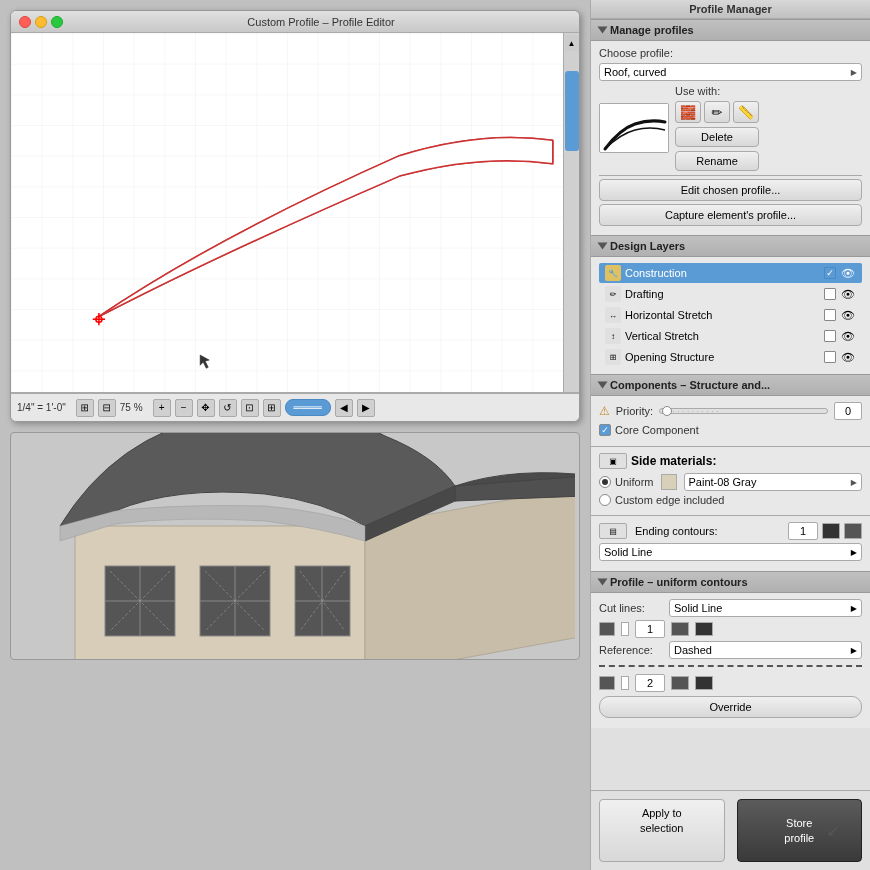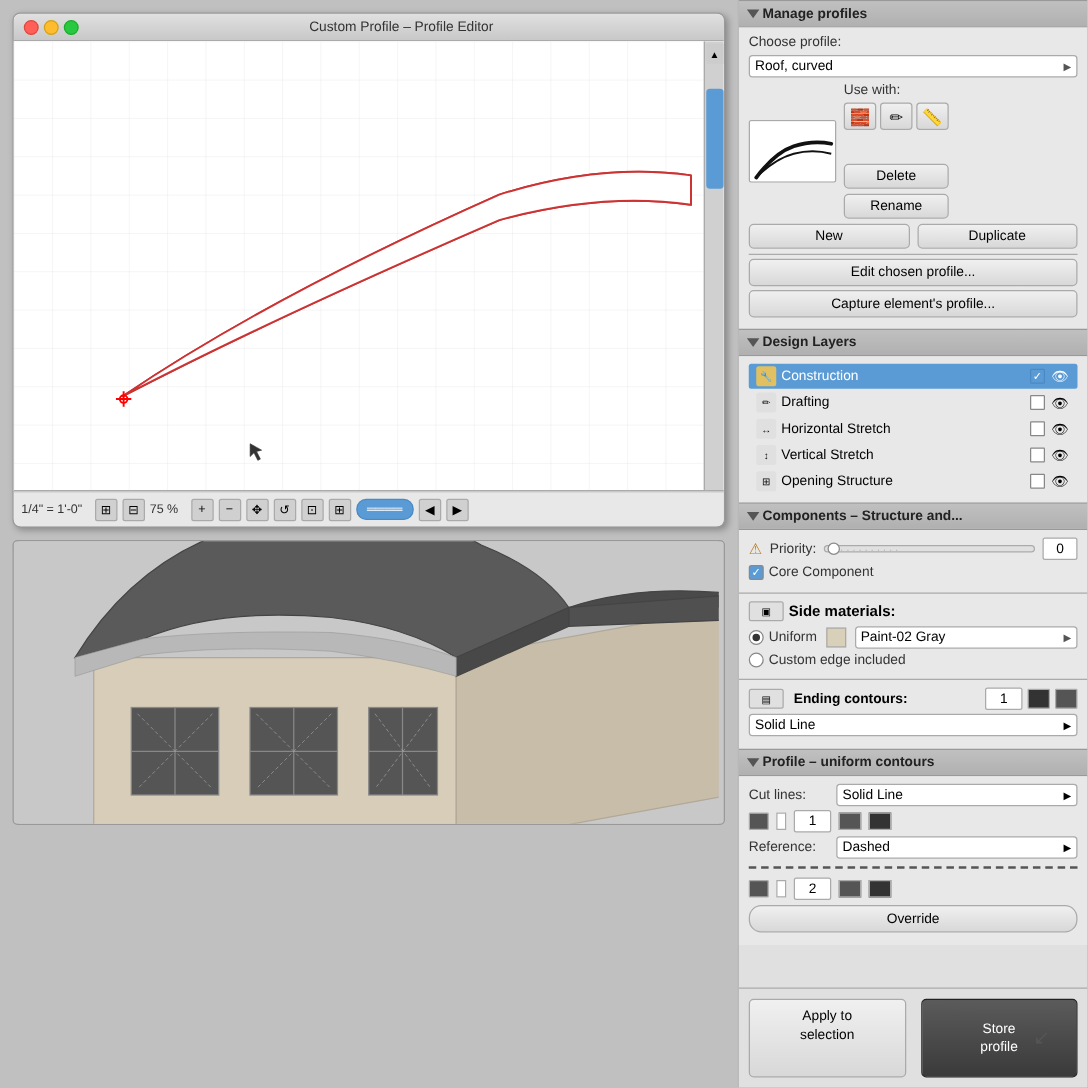--- a/index.html
+++ b/index.html
@@ -253,21 +253,20 @@
       background: white;
       border: 1px solid #aaa;
       border-radius: 2px;
       overflow: hidden;
     }
 
     .buttons-col {
       display: flex;
       flex-direction: column;
       gap: 4px;
-      margin-top: 23px;
     }
 
     .big-button {
       background: linear-gradient(to bottom, #f0f0f0, #d8d8d8);
       border: 1px solid #aaa;
       border-radius: 4px;
       padding: 4px 12px;
       font-size: 11px;
       cursor: pointer;
       text-align: center;
@@ -622,20 +621,21 @@
 
       <path d="M 350,170 L 440,130 L 440,145 L 350,185 Z" fill="#484848" stroke="#444" stroke-width="1"></path>
 
       <path d="M 45,170 L 100,155 Q 160,148 250,150 Q 310,155 350,170 L 350,185 Q 305,172 250,165 Q 165,160 100,168 L 45,185 Z" fill="#b8b8b8" stroke="#999" stroke-width="0.5"></path>
     </svg>
   </div>
 </div>
 
 <div class="right-panel">
 
+  <div class="pm-header">Profile Manager</div>
 
   <div class="section-header">
     <div class="triangle" style="transform:rotate(90deg)"></div>
     <span>Manage profiles</span>
   </div>
 
   <div class="section-content">
 
     <div class="row">
       <span class="label">Choose profile:</span>
@@ -664,24 +664,20 @@
           <div class="icon-btn">✏</div>
           <div class="icon-btn">📏</div>
         </div>
         <div class="buttons-col">
           <div class="button">Delete</div>
           <div class="button">Rename</div>
         </div>
       </div>
     </div>
 
-    <div class="row" style="gap:6px;">
-      <div class="button" style="flex:1;">New</div>
-      <div class="button" style="flex:1;">Duplicate</div>
-    </div>
 
     <div class="separator-line"></div>
 
     <div class="big-button">Edit chosen profile...</div>
 
     <div class="big-button">Capture element's profile...</div>
   </div>
 
   <div class="section-header">
     <div class="triangle" style="transform:rotate(90deg)"></div>
@@ -754,34 +750,34 @@
   <div class="section-content" style="border-top:1px solid #aaa;">
     <div class="row">
       <div style="width:28px;height:16px;background:#e0e0e0;border:1px solid #aaa;border-radius:2px;margin-right:4px;display:flex;align-items:center;justify-content:center;font-size:8px;">▣</div>
       <span style="font-weight:bold;font-size:12px;">Side materials:</span>
     </div>
     <div class="radio-row">
       <div class="radio checked"></div>
       <span class="label">Uniform</span>
       <div class="material-box"></div>
       <div class="dropdown" style="flex:1;">
-        <span>Paint-02 Gray</span>
+        <span>Paint-08 Gray</span>
         <span class="dropdown-arrow">▶</span>
       </div>
     </div>
     <div class="radio-row">
       <div class="radio"></div>
       <span class="label">Custom edge included</span>
     </div>
   </div>
 
   <div class="section-content" style="border-top:1px solid #aaa;">
     <div class="ending-contour-row">
       <div style="width:28px;height:16px;background:#e0e0e0;border:1px solid #aaa;border-radius:2px;margin-right:4px;display:flex;align-items:center;justify-content:center;font-size:8px;">▤</div>
-      <span style="font-weight:bold;font-size:11px;">Ending contours:</span>
+      <span style="font-weight:normal;font-size:11px;">Ending contours:</span>
       <input class="num-input" value="1" style="margin-left: auto;">
       <div class="line-style-box"></div>
       <div style="width:18px;height:16px;background:#555;border:1px solid #aaa;border-radius:1px;display:flex;align-items:center;justify-content:center;"></div>
     </div>
     <div class="row">
       <div class="solid-line-dd full-width">
         <span>Solid Line</span>
         <span style="font-size:8px;">▶</span>
       </div>
     </div>

